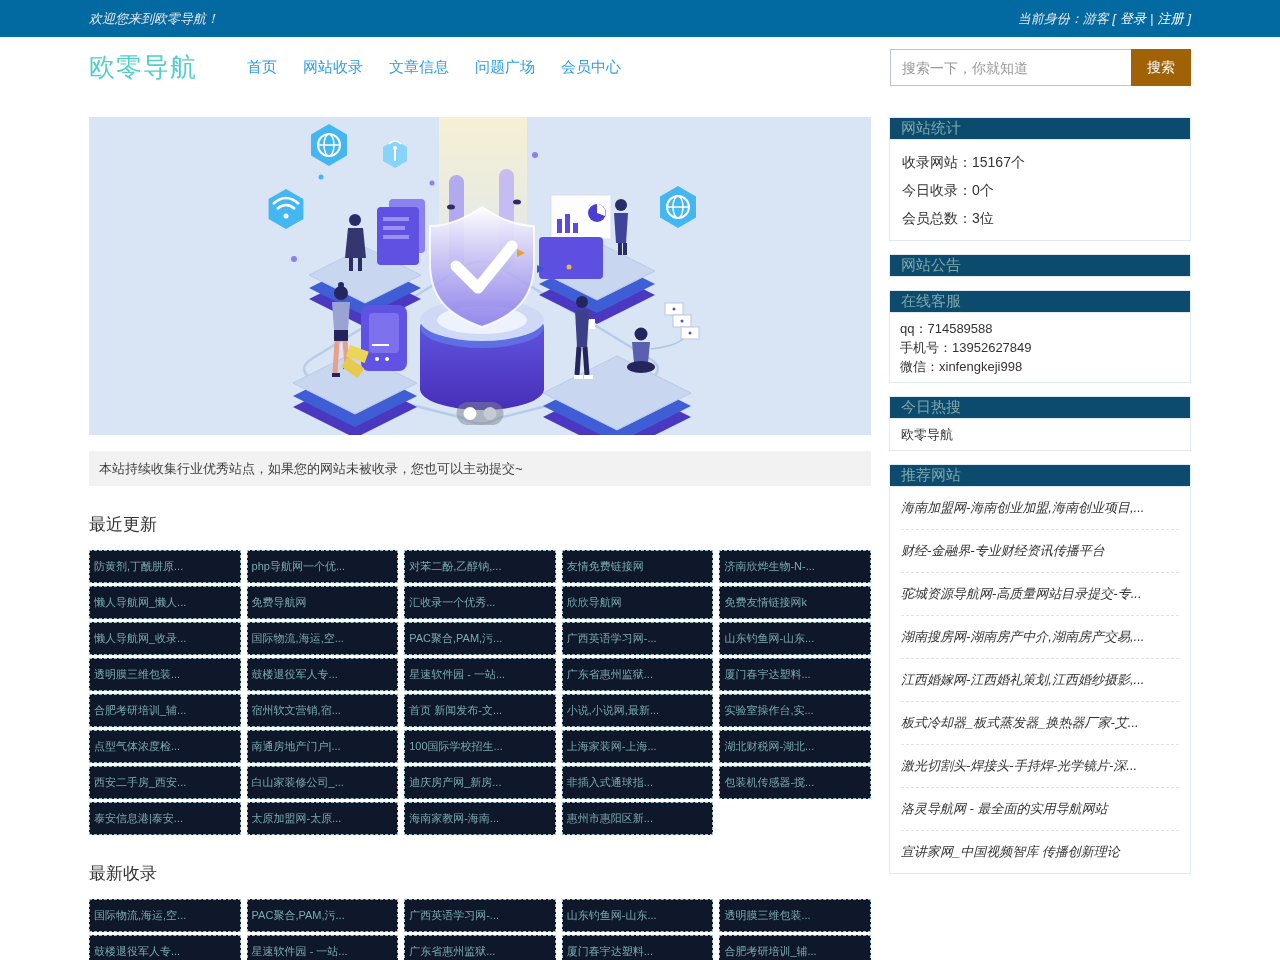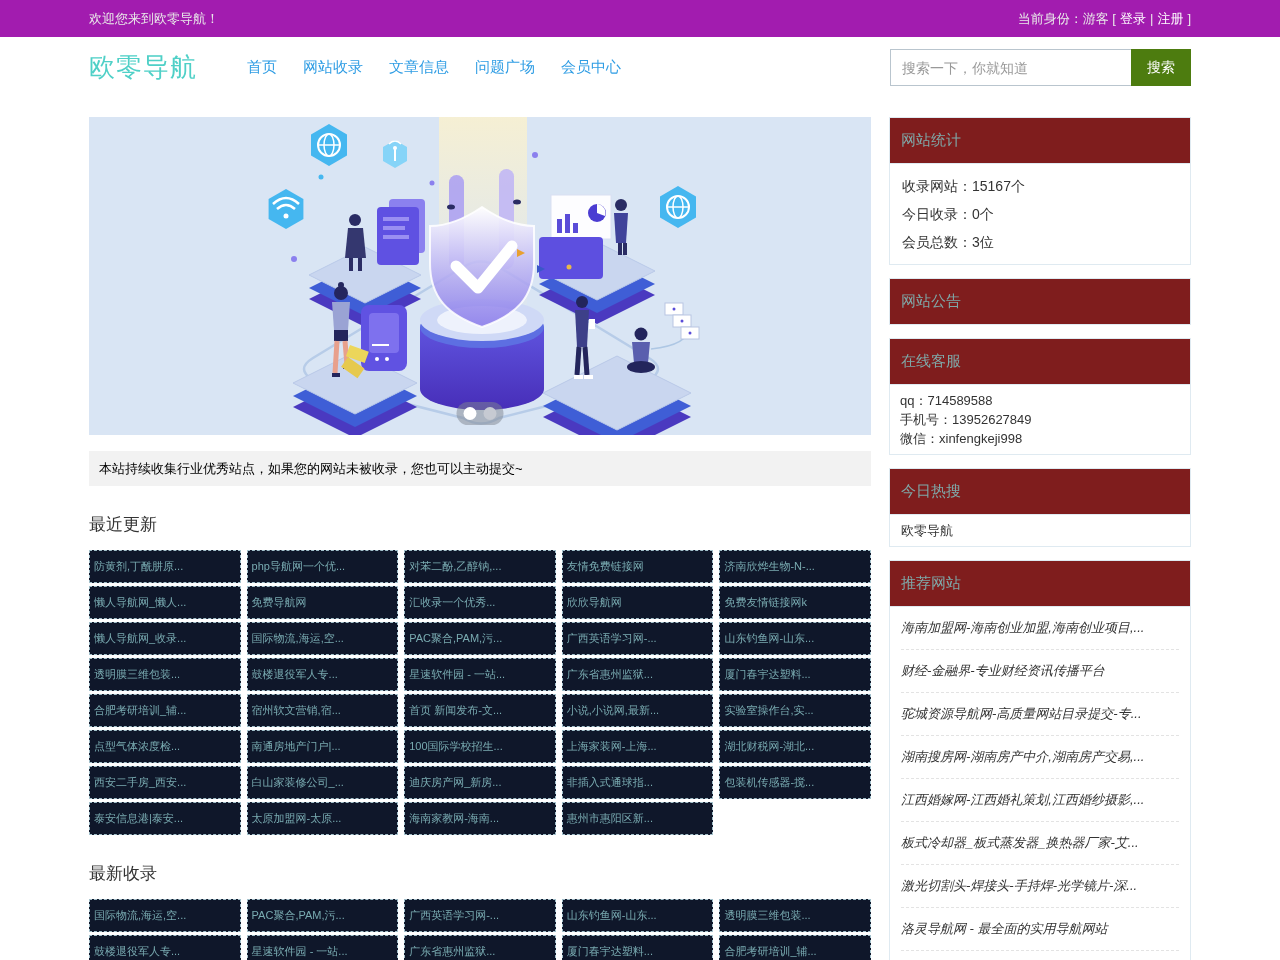--- a/index.html
+++ b/index.html
@@ -3,72 +3,72 @@
 <meta charset="utf-8">
 <style>
   * { box-sizing: border-box; }
   html,body { margin:0; padding:0; }
   body {
     width:1280px; height:960px; overflow:hidden; background:#fff;
     font-family:"Liberation Sans","DejaVu Sans",sans-serif; color:#333;
   }
   
   .topbar {
-    height:37px; background:#a21caf; color:#e9e9e9; font-size:13px;
-    display:flex; justify-content:space-between; align-items:center; padding:4px 89px;
+    height:37px; background:#0369a1; color:#e9e9e9; font-size:13px;
+    display:flex; justify-content:space-between; align-items:center; padding:4px 89px;font-style:italic;
   }
   .topbar .identity { display:flex; gap:4px; align-items:center; }
   .topbar a { color:#fff; text-decoration:none; cursor:pointer; }
   
   .header { height:61px; background:#fff; display:flex; align-items:center; padding:0 89px; }
   .logo { color:#4fd0c7; font-size:26px; letter-spacing:1px; cursor:pointer; }
   .nav { display:flex; gap:26px; margin-left:50px; font-size:15px; }
   .nav a { color:#2f9de4; text-decoration:none; cursor:pointer; white-space:nowrap; }
   .search { margin-left:auto; display:flex; }
   .search input {
     width:241px; height:37px; border:1px solid #b9c5ce; border-right:none;
     padding:0 11px; font-size:14px; color:#333; outline:none; background:#fff;
     font-family:"Liberation Sans","DejaVu Sans",sans-serif;
   }
   .search input::placeholder { color:#999; }
   .search button {
-    width:60px; height:37px; background:#4d7c0f; color:#fff; border:none;
+    width:60px; height:37px; background:#a16207; color:#fff; border:none;
     font-size:14px; cursor:pointer; font-family:"Liberation Sans","DejaVu Sans",sans-serif;
   }
   
   .main { width:1102px; margin:19px 0 0 89px; display:flex; align-items:flex-start; }
   .left-col { width:782px; }
   .sidebar { width:302px; margin-left:18px; }
   
   .banner { width:782px; height:318px; position:relative; background:#d9e5f4; overflow:hidden; cursor:pointer; }
   .banner svg { display:block; }
   .dots {
     position:absolute; left:50%; bottom:10px; transform:translateX(-50%);
     background:rgba(128,133,144,.5); border-radius:13px; padding:5px 7px; display:flex; gap:7px;
   }
   .dot { width:13px; height:13px; border-radius:50%; background:#c6cad2; cursor:pointer; }
   .dot.active { background:#fff; }
   
   .notice {
-    margin-top:16px; background:#f2f2f2; color:#000000; font-size:13px;
+    margin-top:16px; background:#f2f2f2; color:#404040; font-size:13px;
     height:35px; line-height:35px; padding:0 10px; white-space:nowrap; overflow:hidden;
   }
   
   .sec-title { margin:27px 0 14px; font-size:17px; font-weight:400; color:#333; }
   .grid { display:grid; grid-template-columns:repeat(5,1fr); gap:3px 6px; }
   .cell {
     border:1px dashed #a3c0cb; height:33px; line-height:31px; 
     font-size:11px; color:#79abb1; white-space:nowrap; overflow:hidden;
     padding:0 4px; cursor:pointer; background:#0f172a;
   }
   
   .panel { border:1px solid #dfeaf1; background:#fff; margin-bottom:13px; }
   .panel-h {
-    background:#7f1d1d; color:#7fa8a8; font-size:15px;
-    padding:13px 11px; border-bottom:1px solid #dfeaf1;
+    background:#0c4a6e; color:#7fa8a8; font-size:15px;
+    padding:1px 11px; border-bottom:1px solid #dfeaf1;
   }
   .panel-h.only { border-bottom:none; }
   .stats-body { padding:8px 12px; font-size:14px; color:#333; }
   .stats-body div { line-height:28px; }
   .service-body { padding:6px 10px; font-size:13px; color:#333; }
   .service-body div { line-height:19px; }
   .hot-body { padding:6px 11px; font-size:13px; }
   .hot-body div { line-height:19px; cursor:pointer; }
   .rec-body { padding:0 11px; font-size:13px; }
   .rec-item {

